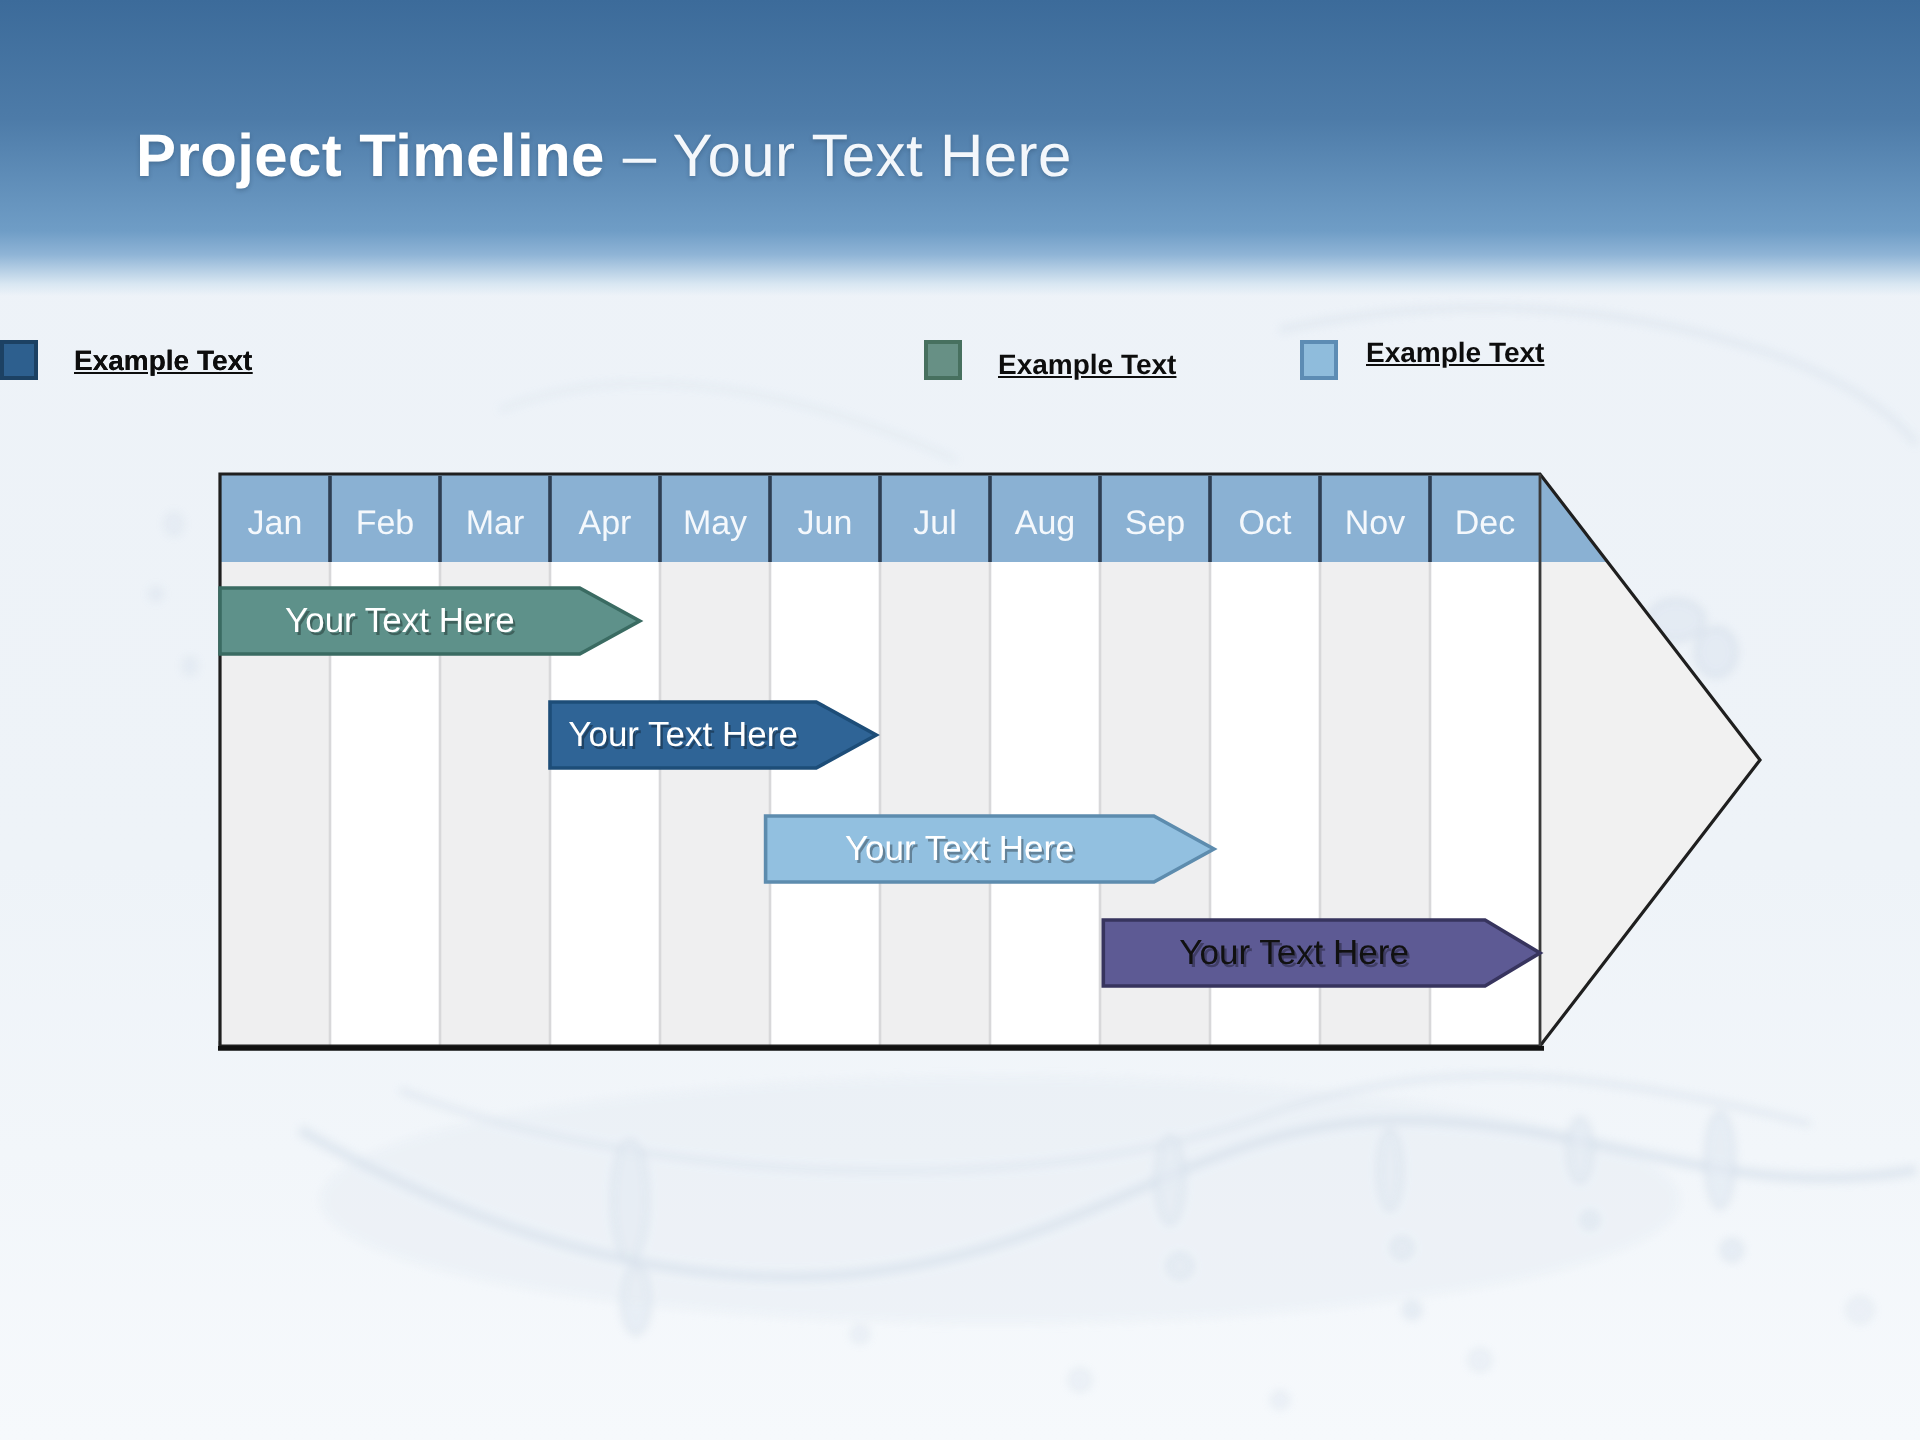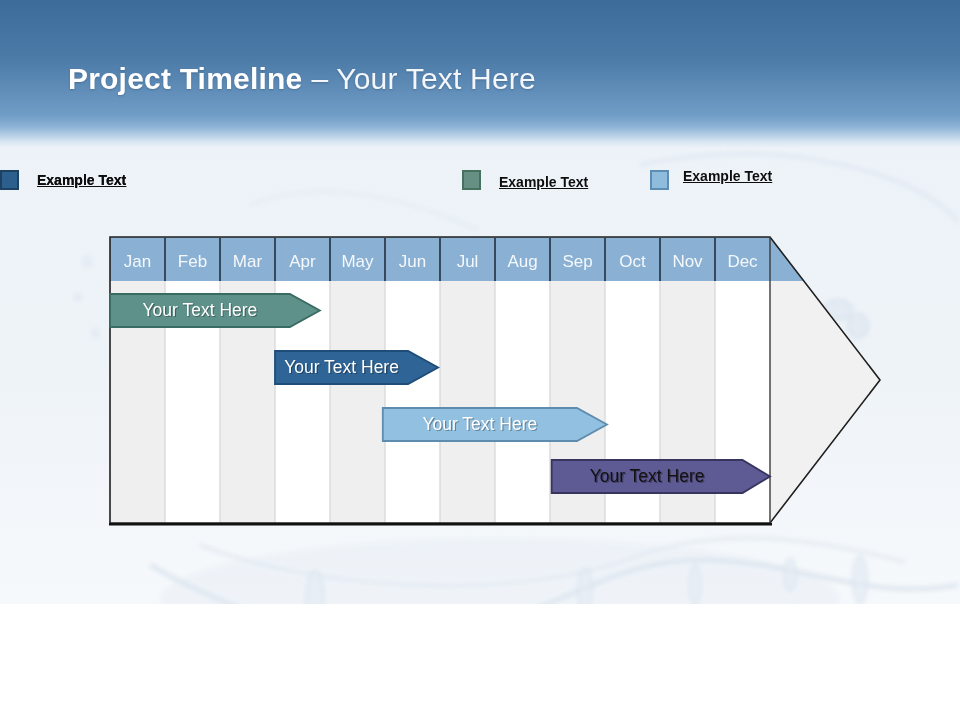--- a/index.html
+++ b/index.html
@@ -1,17 +1,17 @@
 <!DOCTYPE html>
 <html><head>
 <meta charset="utf-8">
 <style>
   html,body{margin:0;padding:0;}
   .slide{
-    position:relative; width:960px; height:604px; overflow:hidden;
+    position:relative; width:960px; height:720px; overflow:hidden;
     font-family:"Liberation Sans", sans-serif;
     background:linear-gradient(180deg,#edf2f8 0%,#eef3f8 60%,#f6f9fc 100%);
   }
   .top-band{
     position:absolute; left:0; top:0; width:960px; height:148px;
     background:linear-gradient(180deg,#3c6b9a 0%,#4d7ba8 40%,#6f9dc6 78%,#8fb4d6 86%,#d9e7f2 96%,rgba(237,242,248,0) 100%);
   }
   .title{
     position:absolute; left:68px; top:62px; white-space:nowrap;
     font-size:30px; color:#ffffff; letter-spacing:0.2px;

